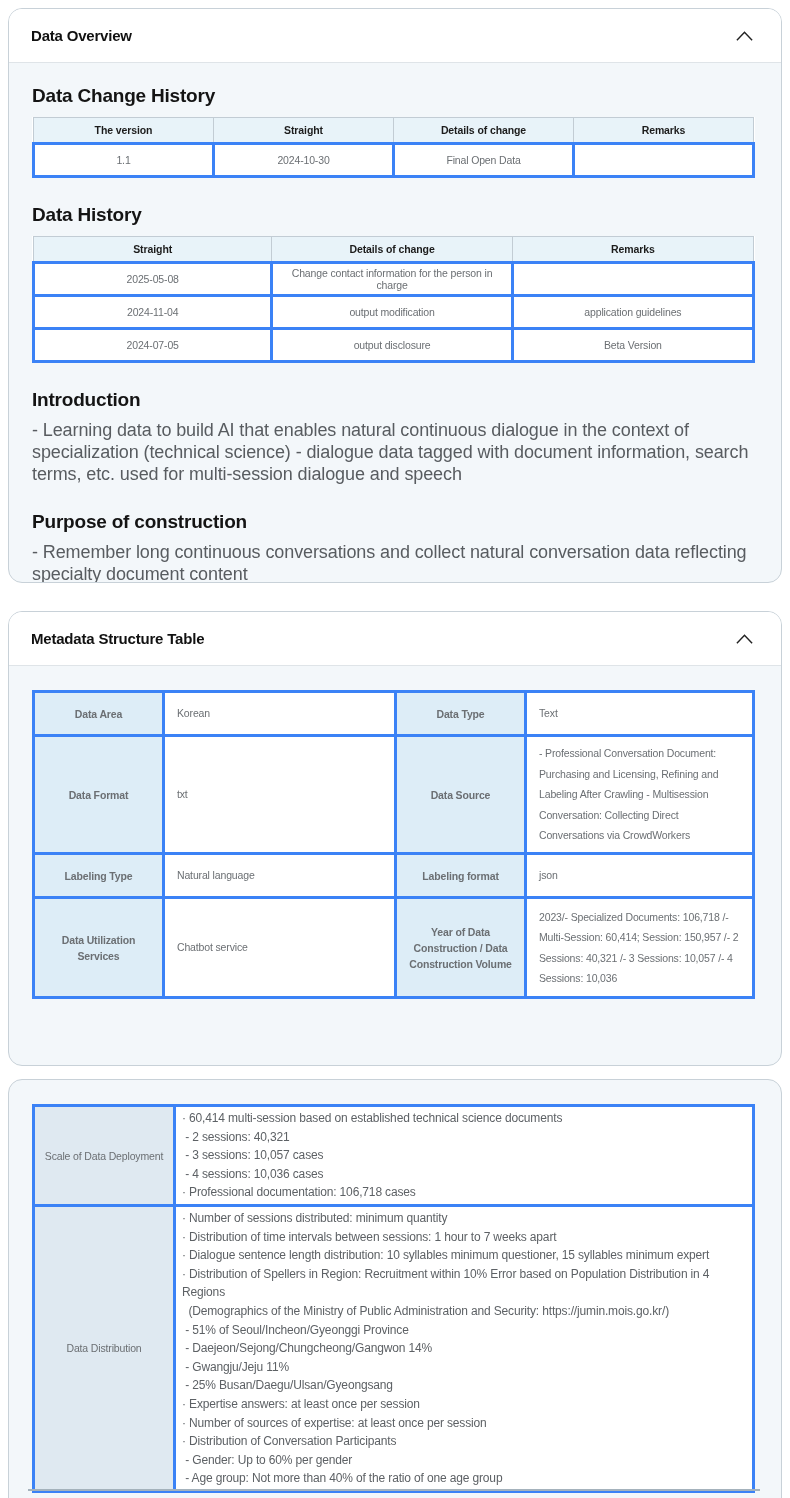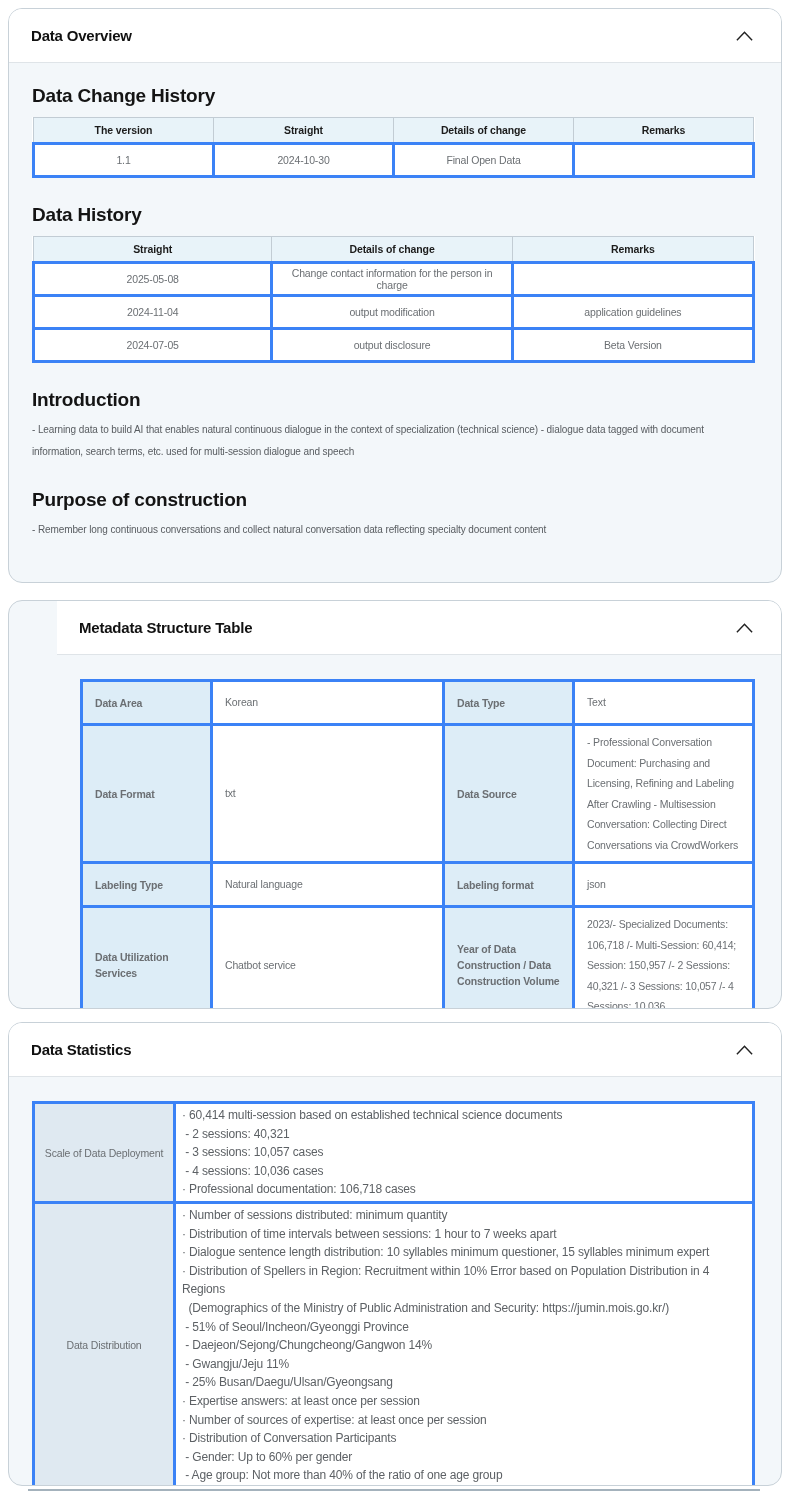--- a/index.html
+++ b/index.html
@@ -16,21 +16,21 @@
     overflow:hidden;
   }
   .card {
     margin:0 8px;
     border:1px solid #c8d1d8;
     border-radius:14px;
     background:#f3f7fa;
     overflow:hidden;
   }
   #card-overview   { margin-top:8px;  height:575px; }
-  #card-metadata   { margin-top:17px; height:409px;padding-left:48px; }
+  #card-metadata   { margin-top:28px; height:455px; }
   #card-statistics { margin-top:13px; height:464px; }
 
   .card-header {
     height:54px;
     background:#ffffff;
     border-bottom:1px solid #dfe4e8;
     display:flex; align-items:center; justify-content:space-between;
     padding:0 27px 0 22px;
     cursor:pointer;
   }
@@ -70,21 +70,21 @@
     padding:2px 6px;
   }
   table.tbl-center td { text-align:center; height:33px; }
 
   
   table.meta td { padding:6px 12px; }
   td.meta-label {
     background:#ddedf7;
     font-weight:bold; color:#1b1b1b;
     font-size:10.5px;
-    text-align:left;
+    text-align:center;
     padding:6px 8px 6px 14px;
     line-height:16px;
   }
   td.meta-value { color:#75797d; line-height:20.5px; }
   tr.h44  td { height:44px; }
   tr.h118 td { height:118px; }
   tr.h100 td { height:100px; }
 
   
   td.stats-label {
@@ -97,21 +97,21 @@
   .stat-line {
     font-size:12px; color:#5d6165;
     line-height:18.6px;
     letter-spacing:-0.15px;
     white-space:pre-wrap;
   }
   tr.h100s td { height:100px; }
   tr.h263 td { height:263px; }
 
   .body-text {
-    font-size:10px; color:#585c60;
+    font-size:18px; color:#585c60;
     line-height:22px;
     letter-spacing:-0.1px;
     margin:8px 0 0 0;
   }
 
   .next-card-peek {
     position:absolute;
     left:28px; right:30px;
     top:1489px;
     border-top:2px solid #a4b2bc;
@@ -238,26 +238,20 @@
             <td class="meta-value">Chatbot service</td>
             <td class="meta-label">Year of Data Construction / Data Construction Volume</td>
             <td class="meta-value">2023/- Specialized Documents: 106,718 /- Multi-Session: 60,414; Session: 150,957 /- 2 Sessions: 40,321 /- 3 Sessions: 10,057 /- 4 Sessions: 10,036</td>
           </tr>
         </tbody>
       </table>
     </div>
   </section>
 
   <section class="card" id="card-statistics">
-    <div class="card-header">
-      <span class="card-title">Data Statistics</span>
-      <svg class="chevron" viewBox="0 0 20 12">
-        <polyline points="2,10.5 10,2 18,10.5" fill="none" stroke="#222" stroke-width="1.5"></polyline>
-      </svg>
-    </div>
     <div class="card-body" style="padding-top:24px">
       <table class="tbl">
         <colgroup>
             <col style="width:141px">
             <col>
           </colgroup>
         <tbody>
           <tr class="h100s">
             <td class="stats-label">Scale of Data Deployment</td>
             <td class="stats-content">

